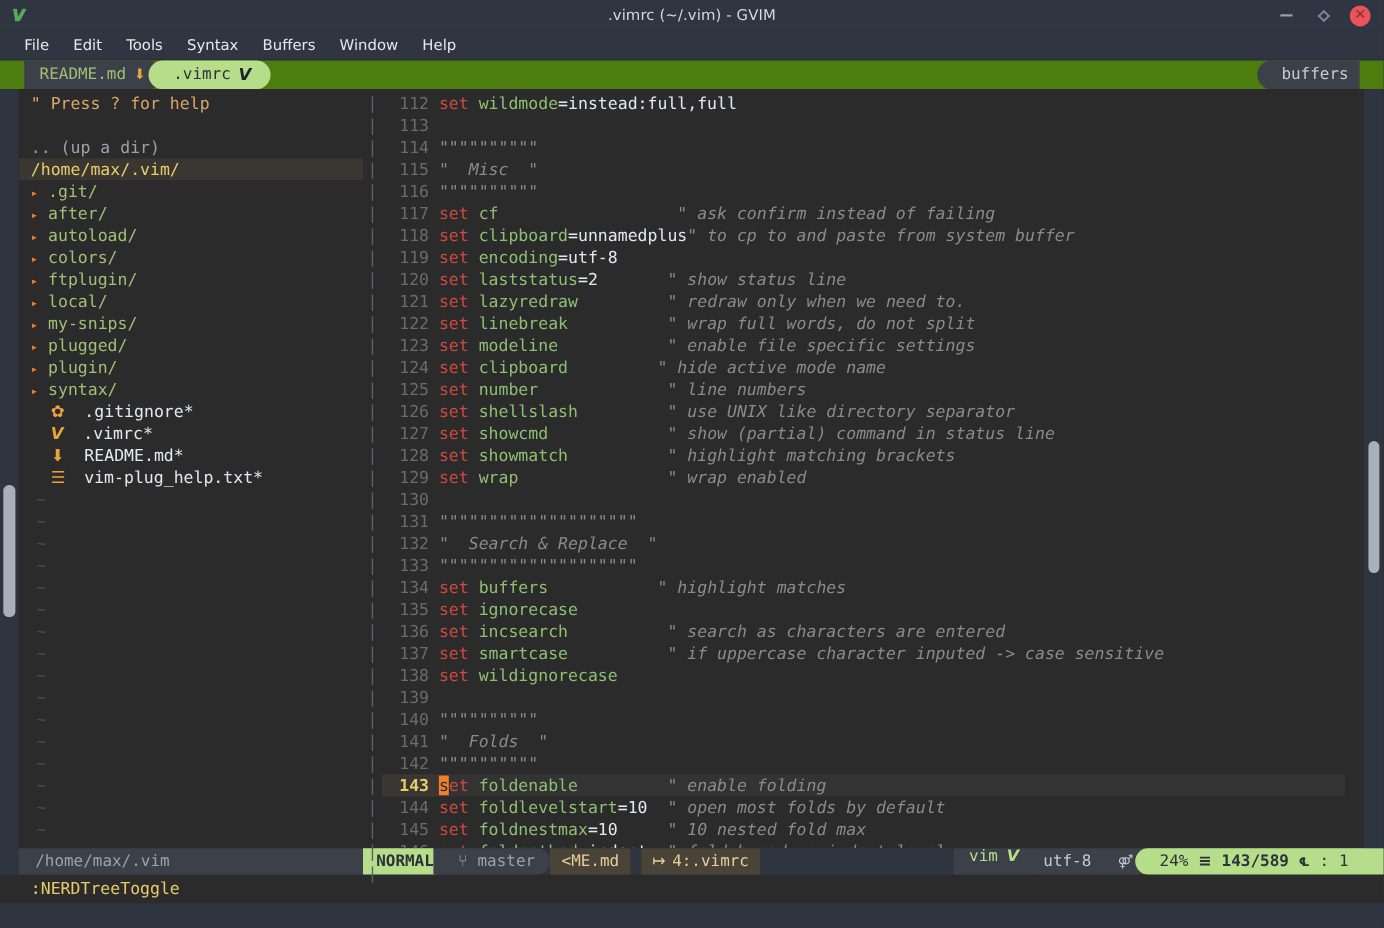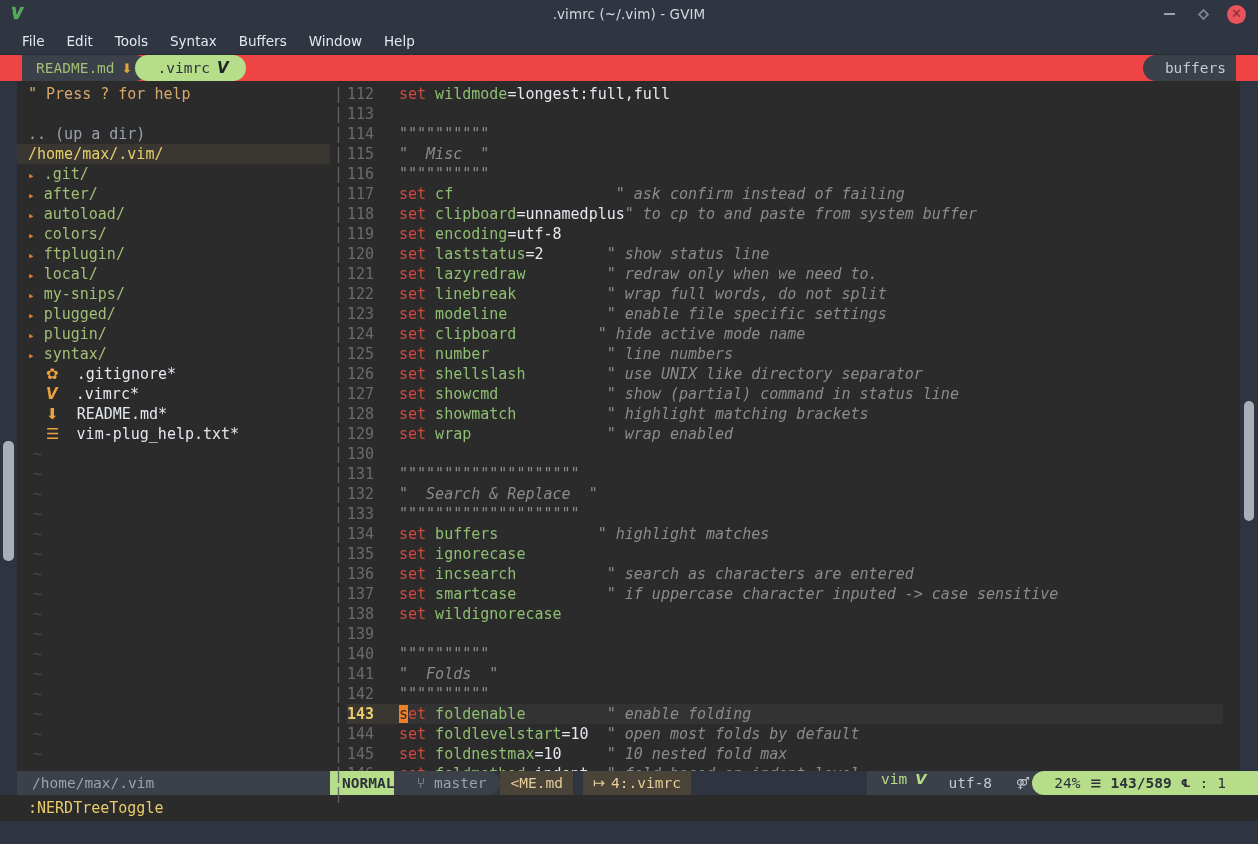--- a/index.html
+++ b/index.html
@@ -64,21 +64,21 @@
     font-family: "DejaVu Sans", sans-serif;
     font-size: 13.5px; color: #e4e8ee;
     padding-left: 11px;
     border-bottom: 1px solid #272c36;
   }
   .menu-item { padding: 0 11px; line-height: 27px; cursor: default; }
 
   
   #tabline {
     height: 26px; width: 100%;
-    background: #ef4444;
+    background: #4d7c0f;
     display: flex; align-items: stretch;
     padding-left: 22px;
     font-size: 14.5px;
     position: relative;
   }
   .tab {
     display: flex; align-items: center; gap: 7px;
     padding: 0 16px 0 14px;
     background: #3b4049;
     color: #a3be77;
@@ -168,21 +168,21 @@
   
   #editor {
     flex: 1 1 auto; background: #2b2b2b;
     font-size: 15px; padding-top: 3px;
     overflow: hidden; position: relative;
   }
   .eline { height: 20px; line-height: 20px; white-space: pre; display: flex; }
   .eline.cursorline { background: #333333; }
   .lnum {
     color: #6b6b6b; width: 52px; flex: 0 0 52px;
-    text-align: left; padding-right: 9px;
+    text-align: right; padding-right: 9px;
   }
   .eline.cursorline .lnum { color: #e8cc6a; background: #3a3732; font-weight: bold; }
   .code { white-space: pre; }
   .kw  { color: #cf4a3e; }
   .opt { color: #8fbf72; }
   .val { color: #e4e8ee; }
   .cmt { color: #8b8b8b; font-style: italic; }
   .cursorblk { background: #f07f2a; color: #2b2b2b; }
 
   
@@ -380,21 +380,21 @@
       <div>|</div>
       <div>|</div>
       <div>|</div>
       <div>|</div>
       <div>|</div>
       <div>|</div>
       <div>|</div>
     </div>
 
   <div id="editor">
-      <div class="eline"><span class="lnum">112</span><span class="code"><span class="kw">set</span><span class="opt"> wildmode</span><span class="val">=longest:full,full</span></span></div>
+      <div class="eline"><span class="lnum">112</span><span class="code"><span class="kw">set</span><span class="opt"> wildmode</span><span class="val">=instead:full,full</span></span></div>
       <div class="eline"><span class="lnum">113</span><span class="code">&nbsp;</span></div>
       <div class="eline"><span class="lnum">114</span><span class="code"><span class="cmt">""""""""""</span></span></div>
       <div class="eline"><span class="lnum">115</span><span class="code"><span class="cmt">"  Misc  "</span></span></div>
       <div class="eline"><span class="lnum">116</span><span class="code"><span class="cmt">""""""""""</span></span></div>
       <div class="eline"><span class="lnum">117</span><span class="code"><span class="kw">set</span><span class="opt"> cf</span>                  <span class="cmt">" ask confirm instead of failing</span></span></div>
       <div class="eline"><span class="lnum">118</span><span class="code"><span class="kw">set</span><span class="opt"> clipboard</span><span class="val">=unnamedplus</span><span class="cmt">" to cp to and paste from system buffer</span></span></div>
       <div class="eline"><span class="lnum">119</span><span class="code"><span class="kw">set</span><span class="opt"> encoding</span><span class="val">=utf-8</span></span></div>
       <div class="eline"><span class="lnum">120</span><span class="code"><span class="kw">set</span><span class="opt"> laststatus</span><span class="val">=2</span>       <span class="cmt">" show status line</span></span></div>
       <div class="eline"><span class="lnum">121</span><span class="code"><span class="kw">set</span><span class="opt"> lazyredraw</span>         <span class="cmt">" redraw only when we need to.</span></span></div>
       <div class="eline"><span class="lnum">122</span><span class="code"><span class="kw">set</span><span class="opt"> linebreak</span>          <span class="cmt">" wrap full words, do not split</span></span></div>

